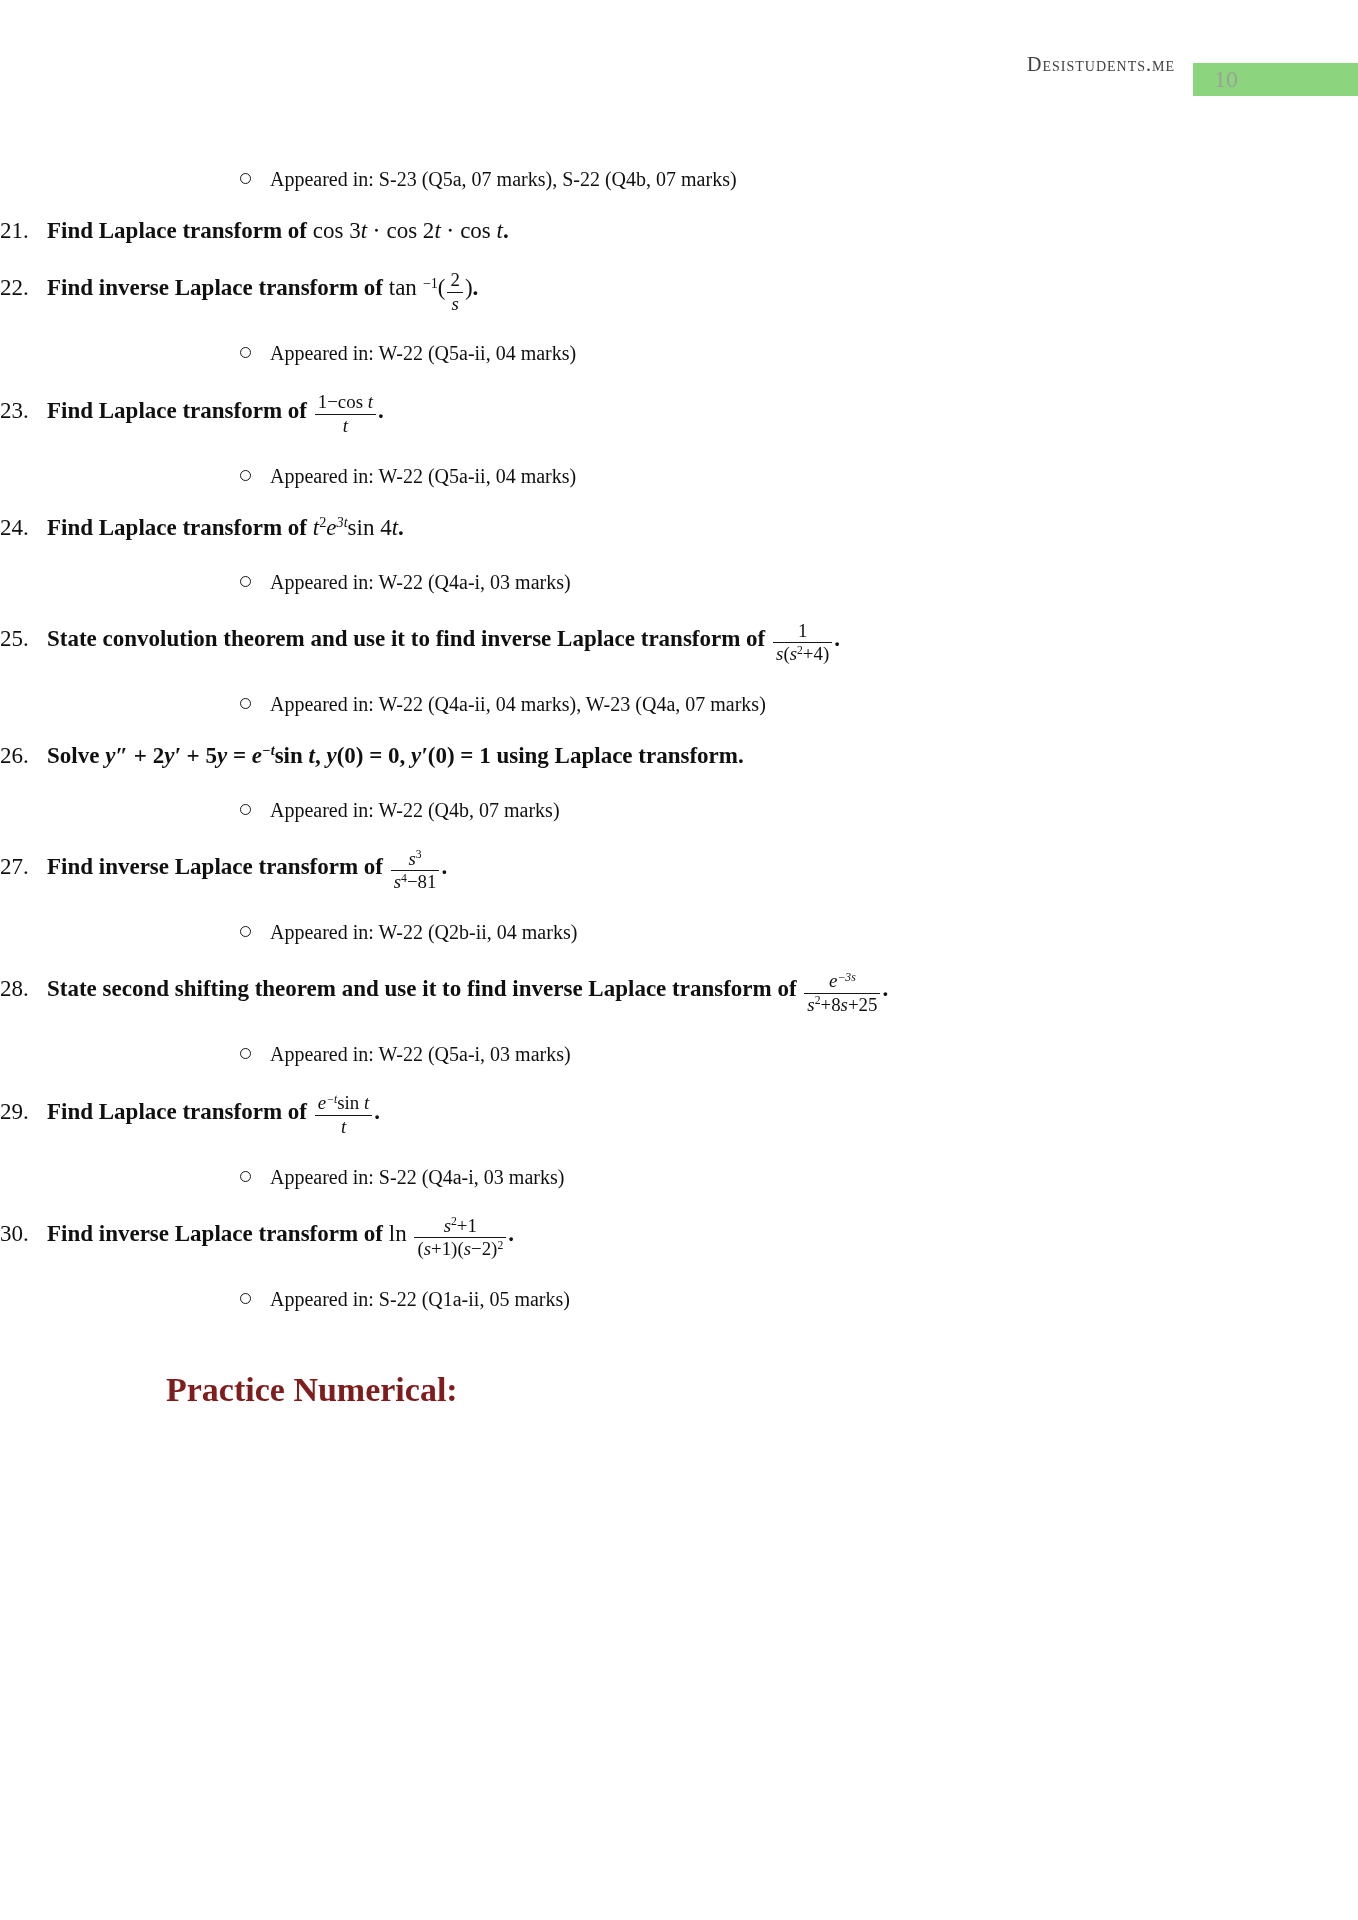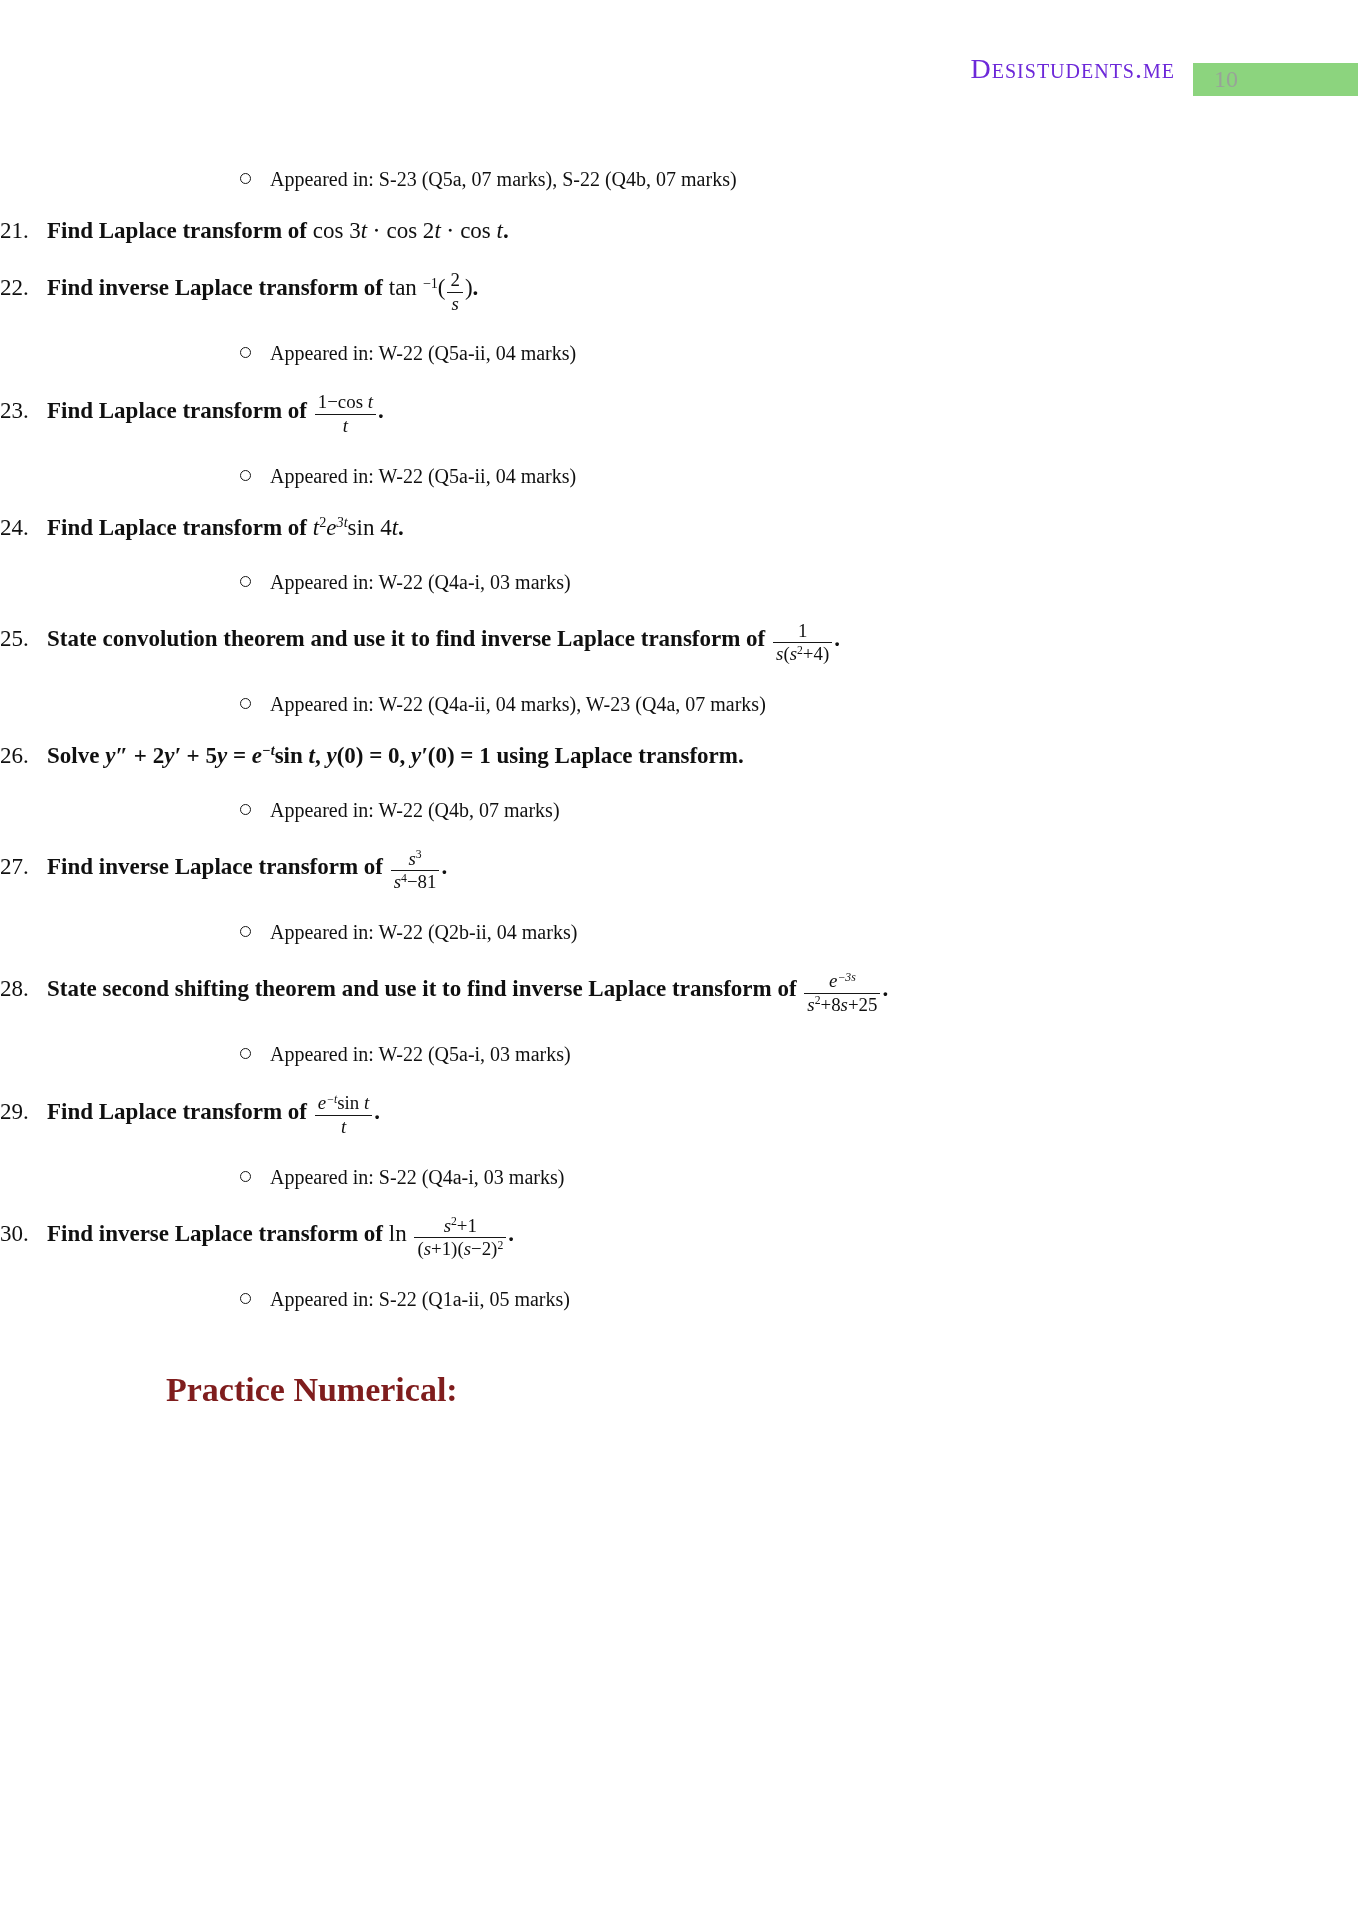--- a/index.html
+++ b/index.html
@@ -9,24 +9,24 @@
     font-family:"Liberation Serif", "DejaVu Serif", serif;
     color:#101010;
     overflow:hidden;
     position:relative;
   }
   
   .header-site{
     position:absolute;
     top:53px;
     right:183px;
-    font-size:28px;
+    font-size:20px;
     font-variant:small-caps;
     letter-spacing:1px;
-    color:#6d28d9;
+    color:#404040;
   }
   .page-badge{
     position:absolute;
     left:1193px;
     top:63px;
     width:165px;
     height:33px;
     box-sizing:border-box;
     display:flex;
     align-items:center;

